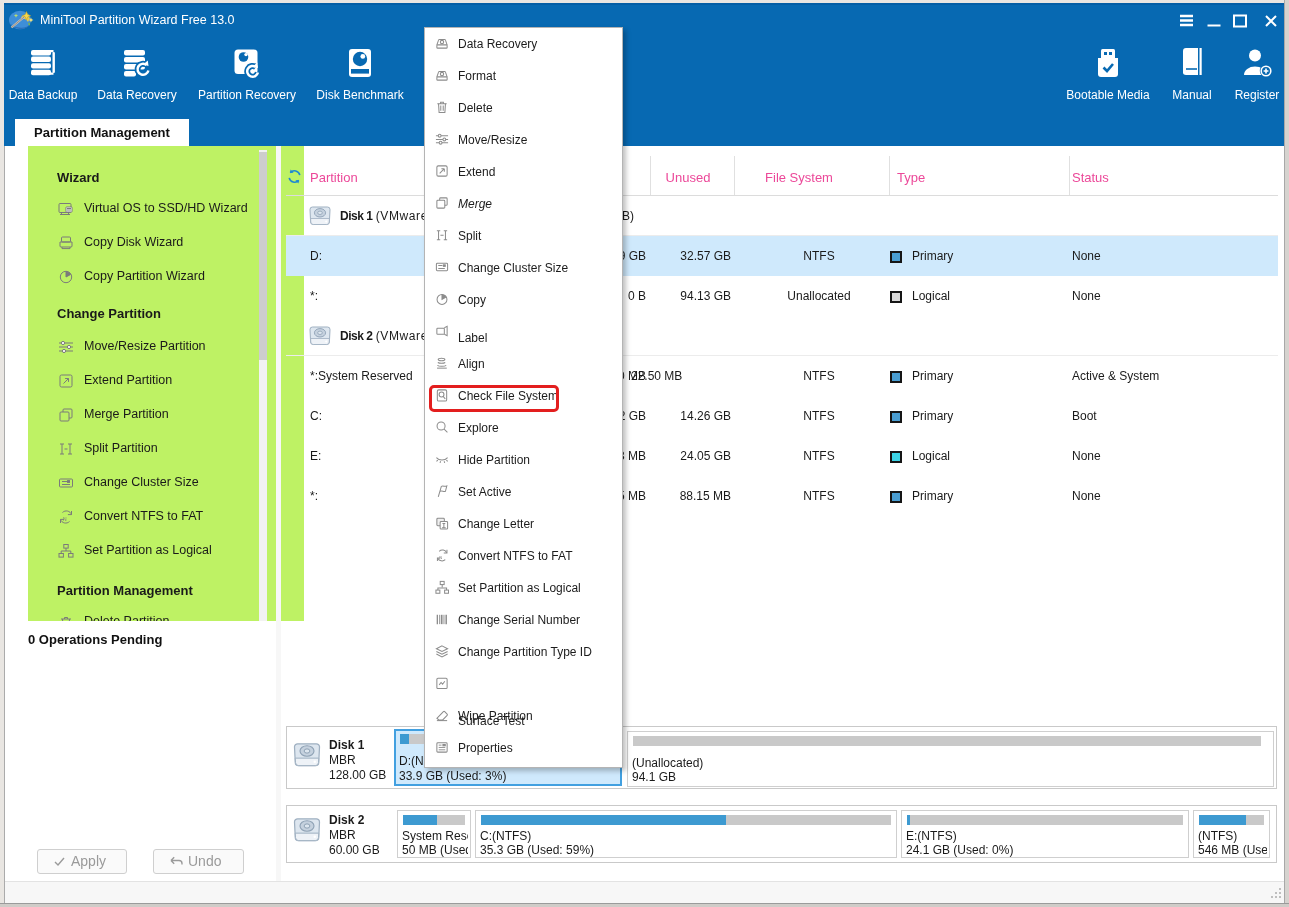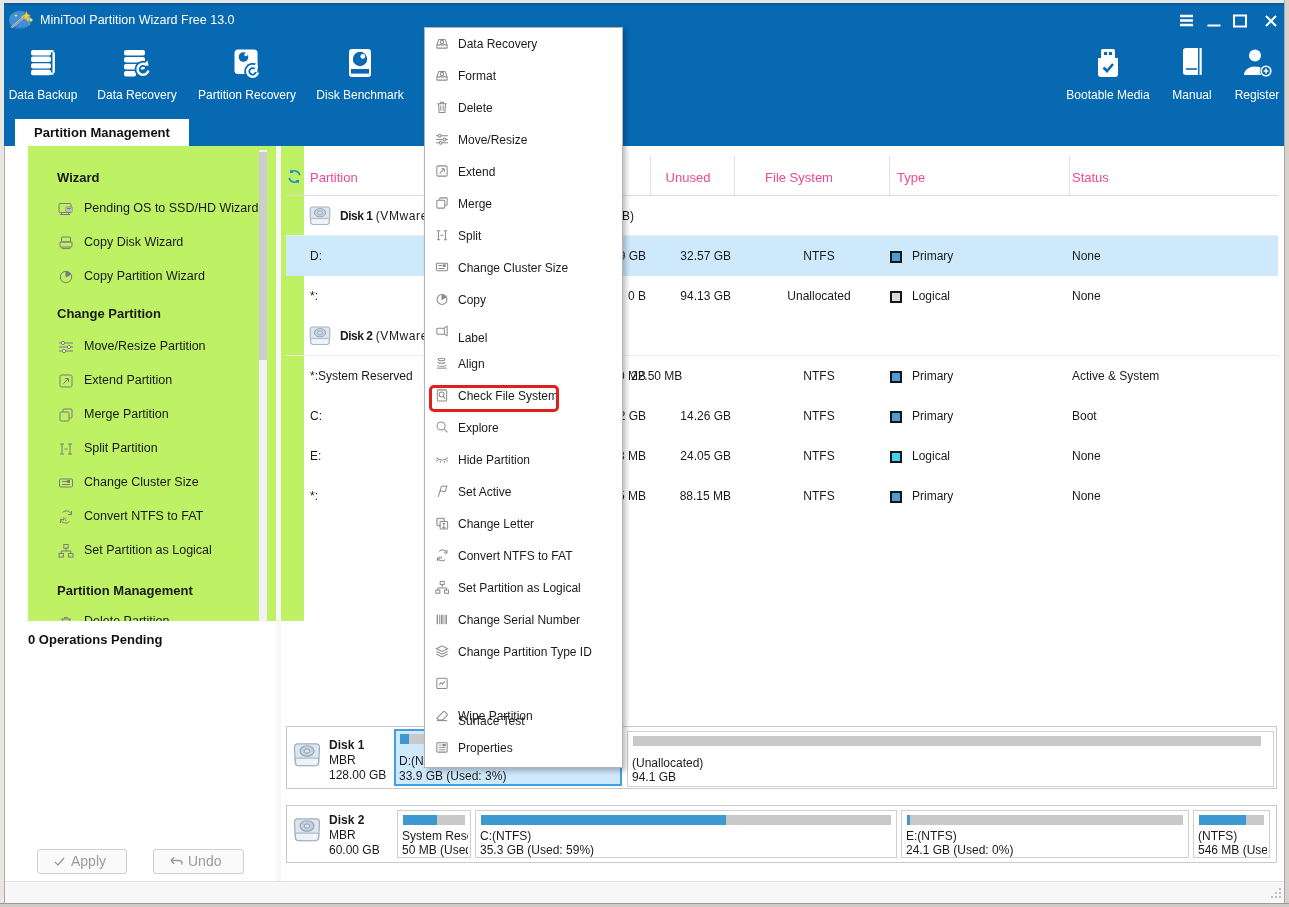--- a/index.html
+++ b/index.html
@@ -102,21 +102,21 @@
       <circle cx="14" cy="8.5" r="6" fill="#fff"></circle>
 <path d="M3 28 a11 8.5 0 0 1 22 0 z" fill="#fff"></path>
 <circle cx="25" cy="24" r="6.2" fill="#0769b2"></circle>
 <circle cx="25" cy="24" r="4.8" fill="none" stroke="#fff" stroke-width="1.6"></circle>
 <path d="M25 21.6 v4.8 M22.6 24 h4.8" stroke="#fff" stroke-width="1.6"></path>
     </svg>
 <div class="abs" style="left:11px;top:116px;width:174px;height:27px;background:#fff;"></div>
 <div class="abs" style="left:11px;top:122px;width:174px;text-align:center;font-weight:bold;font-size:13px;color:#111;">Partition Management</div>
 <div class="abs" style="left:0;top:143px;width:276px;height:475px;background:#bef264;overflow:hidden;margin-left:24px;">
 <div class="sbhead" style="top:24px;">Wizard</div>
-<div class="sbitem" style="top:55px;">Pending OS to SSD/HD Wizard</div>
+<div class="sbitem" style="top:55px;">Virtual OS to SSD/HD Wizard</div>
 <svg class="abs" style="left:30px;top:55px;" width="16" height="16" viewBox="0 0 16 16">
         <g stroke="#7b7b7b" fill="none" stroke-width="1">
           <rect x="1" y="2.5" width="12" height="9" rx="1"></rect>
           <path d="M3.5 11.5 v2 M10.5 11.5 v2 M2 13.5 h10"></path>
           <rect x="8" y="6" width="6" height="5" rx="0.5" fill="#fff"></rect>
           <path d="M9 7.5 h4 M9 9 h4"></path>
         </g>
       </svg>
 <div class="sbitem" style="top:89px;">Copy Disk Wizard</div>
 <svg class="abs" style="left:30px;top:89px;" width="16" height="16" viewBox="0 0 16 16">
@@ -400,21 +400,21 @@
           <path d="M5 10 L10 5 M10 5 h-3.2 M10 5 v3.2"></path>
         </g>
       </svg>
 <div class="mi-txt" style="left:33px;top:137px;">Extend</div>
 <svg class="abs" style="left:10px;top:168px;" width="14" height="14" viewBox="0 0 15 15">
         <g stroke="#8c8c8c" fill="none" stroke-width="1.1">
           <rect x="2" y="4.5" width="8.5" height="8.5" rx="1"></rect>
           <path d="M5 4.5 v-1.5 a1 1 0 0 1 1 -1 h6 a1 1 0 0 1 1 1 v6 a1 1 0 0 1 -1 1 h-1.5"></path>
         </g>
       </svg>
-<div class="mi-txt" style="left:33px;top:169px;">Merge</div>
+<div class="mi-txt" style="left:33px;top:169px;font-style:italic;">Merge</div>
 <svg class="abs" style="left:10px;top:200px;" width="14" height="14" viewBox="0 0 15 15">
         <g stroke="#8c8c8c" fill="none" stroke-width="1.1">
           <path d="M2 3 h3.6 M2 12.5 h3.6 M3.8 3 v9.5 M9.4 3 h3.6 M9.4 12.5 h3.6 M11.2 3 v9.5 M5.8 7.8 h3.4"></path>
         </g>
       </svg>
 <div class="mi-txt" style="left:33px;top:201px;">Split</div>
 <svg class="abs" style="left:10px;top:232px;" width="14" height="14" viewBox="0 0 15 15">
         <g stroke="#8c8c8c" fill="none" stroke-width="1.1">
           <rect x="1.5" y="3.5" width="12" height="8" rx="1"></rect>
           <path d="M3.5 6 h4.5 M3.5 9 h7"></path>

